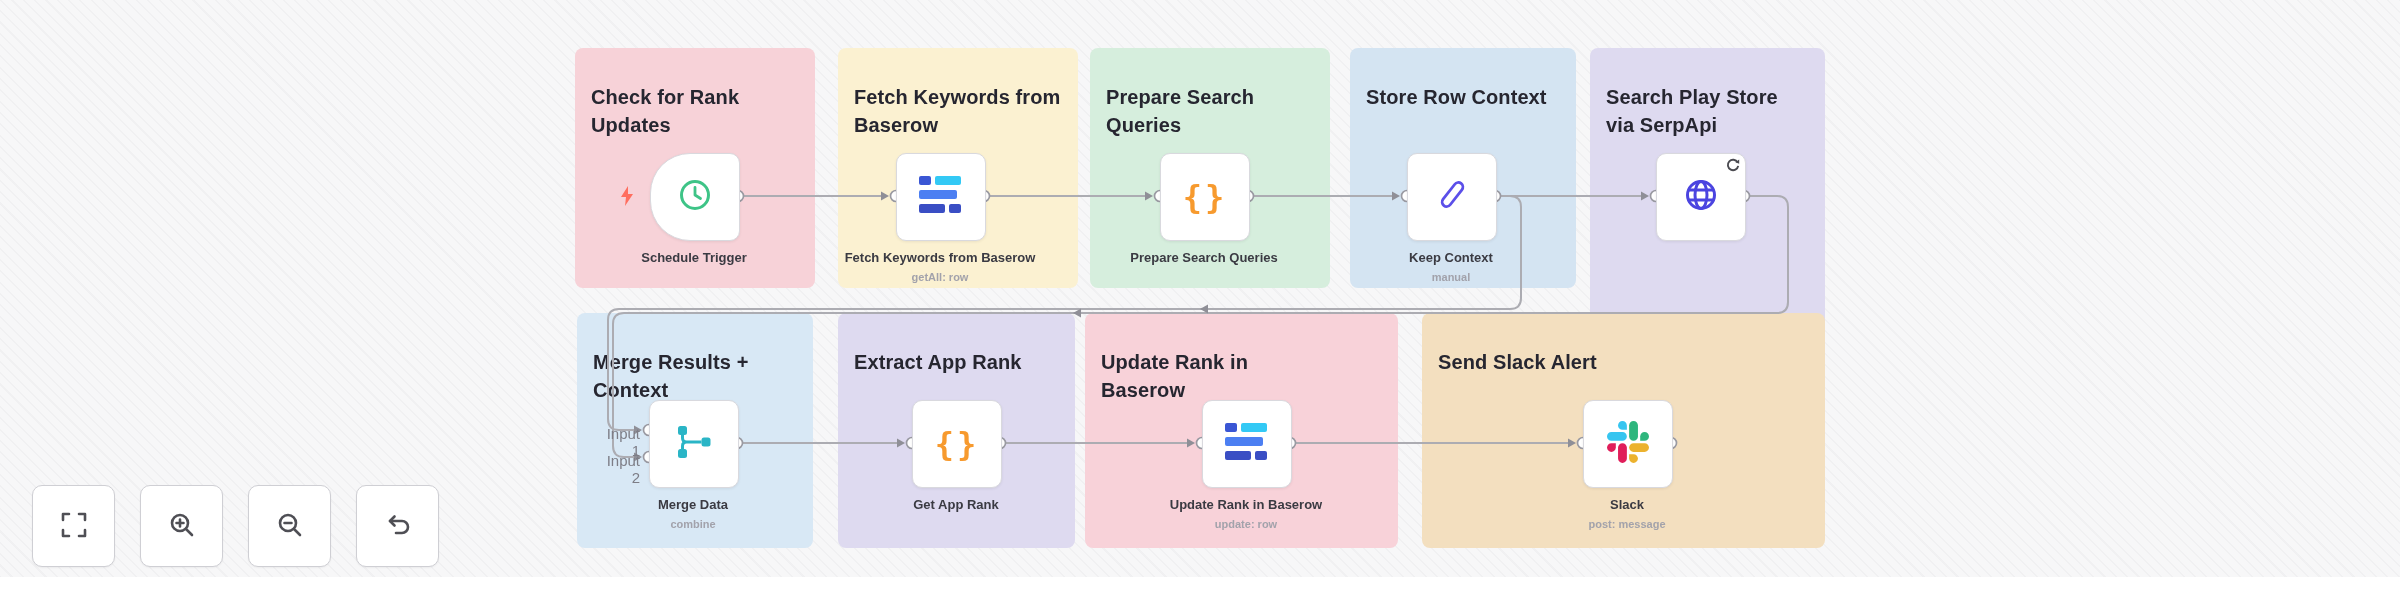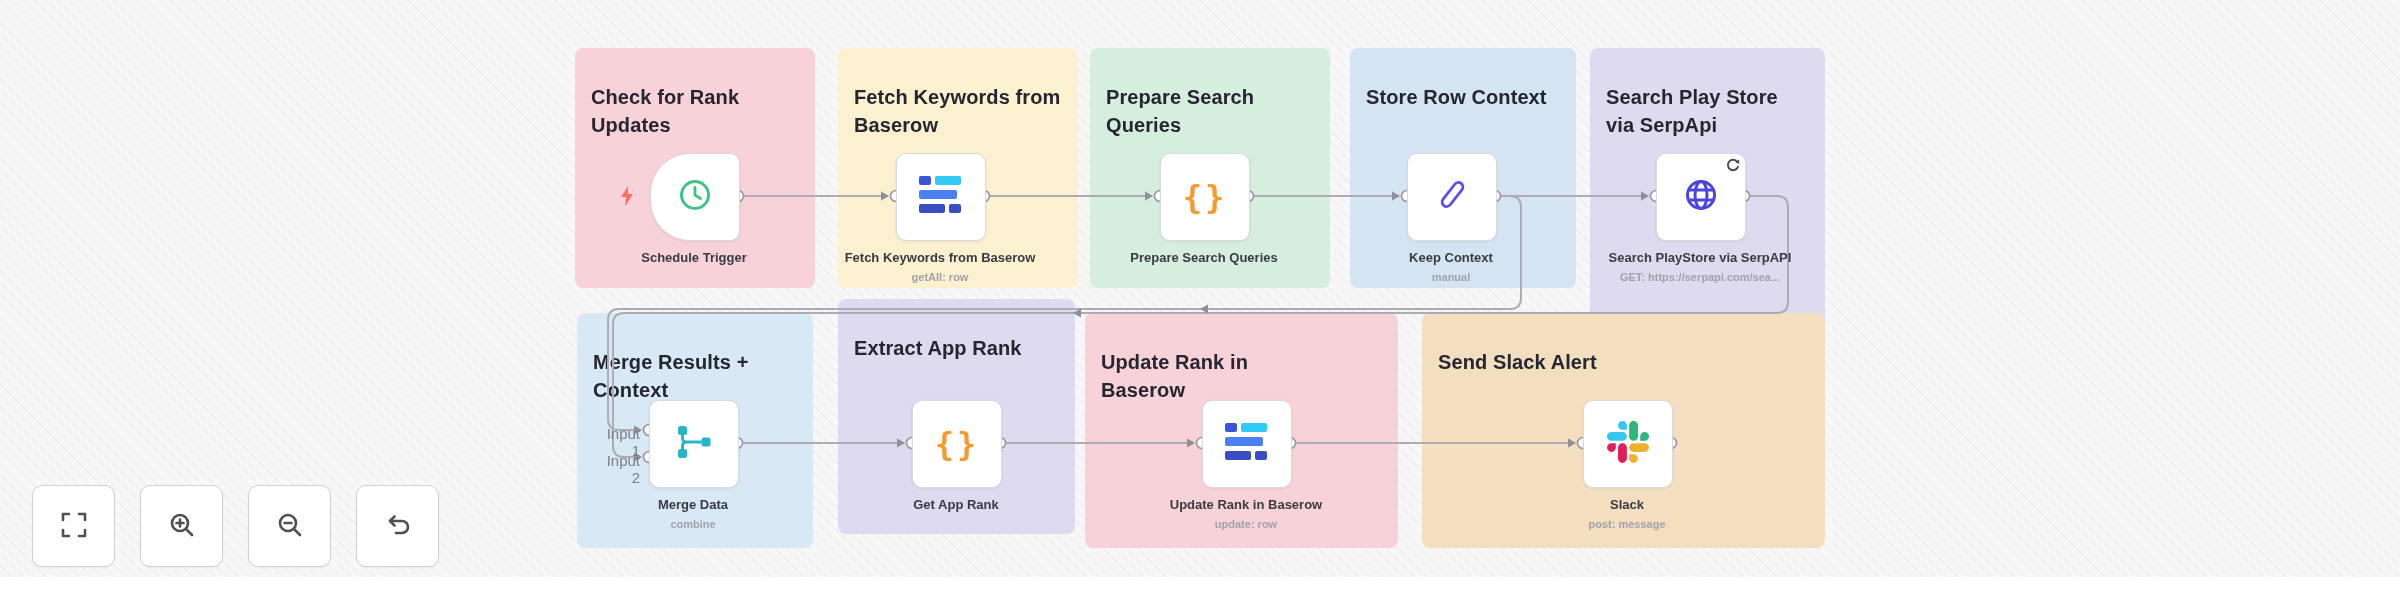--- a/index.html
+++ b/index.html
@@ -65,21 +65,21 @@
   </div>
   <div class="group g-blue" style="left:1350px;top:48px;width:226px;height:240px">
     <div class="group-title">Store Row Context</div>
   </div>
   <div class="group g-purple" style="left:1590px;top:48px;width:235px;height:301px">
     <div class="group-title">Search Play Store via SerpApi</div>
   </div>
   <div class="group g-lightblue" style="left:577px;top:313px;width:236px;height:235px">
     <div class="group-title">Merge Results + Context</div>
   </div>
-  <div class="group g-purple" style="left:838px;top:299px;width:237px;height:235px">
+  <div class="group g-purple" style="left:838px;top:313px;width:237px;height:235px">
     <div class="group-title">Extract App Rank</div>
   </div>
   <div class="group g-pink2" style="left:1085px;top:313px;width:313px;height:235px">
     <div class="group-title">Update Rank in Baserow</div>
   </div>
   <div class="group g-tan" style="left:1422px;top:313px;width:403px;height:235px">
     <div class="group-title">Send Slack Alert</div>
   </div>
 
   <svg id="wires" width="2400" height="600" viewBox="0 0 2400 600">
@@ -234,24 +234,20 @@
       <div class="nsub">getAll: row</div>
   </div>
   <div class="nlabel" style="left:1104px;top:249px">
     <div class="nname">Prepare Search Queries</div>
       <div class="nsub"></div>
   </div>
   <div class="nlabel" style="left:1351px;top:249px">
     <div class="nname">Keep Context</div>
       <div class="nsub">manual</div>
   </div>
-  <div class="nlabel" style="left:1600px;top:249px">
-    <div class="nname">Search PlayStore via SerpAPI</div>
-      <div class="nsub">GET: https://serpapi.com/sea...</div>
-  </div>
   <div class="nlabel" style="left:593px;top:496px">
     <div class="nname">Merge Data</div>
       <div class="nsub">combine</div>
   </div>
   <div class="nlabel" style="left:856px;top:496px">
     <div class="nname">Get App Rank</div>
       <div class="nsub"></div>
   </div>
   <div class="nlabel" style="left:1146px;top:496px">
     <div class="nname">Update Rank in Baserow</div>

